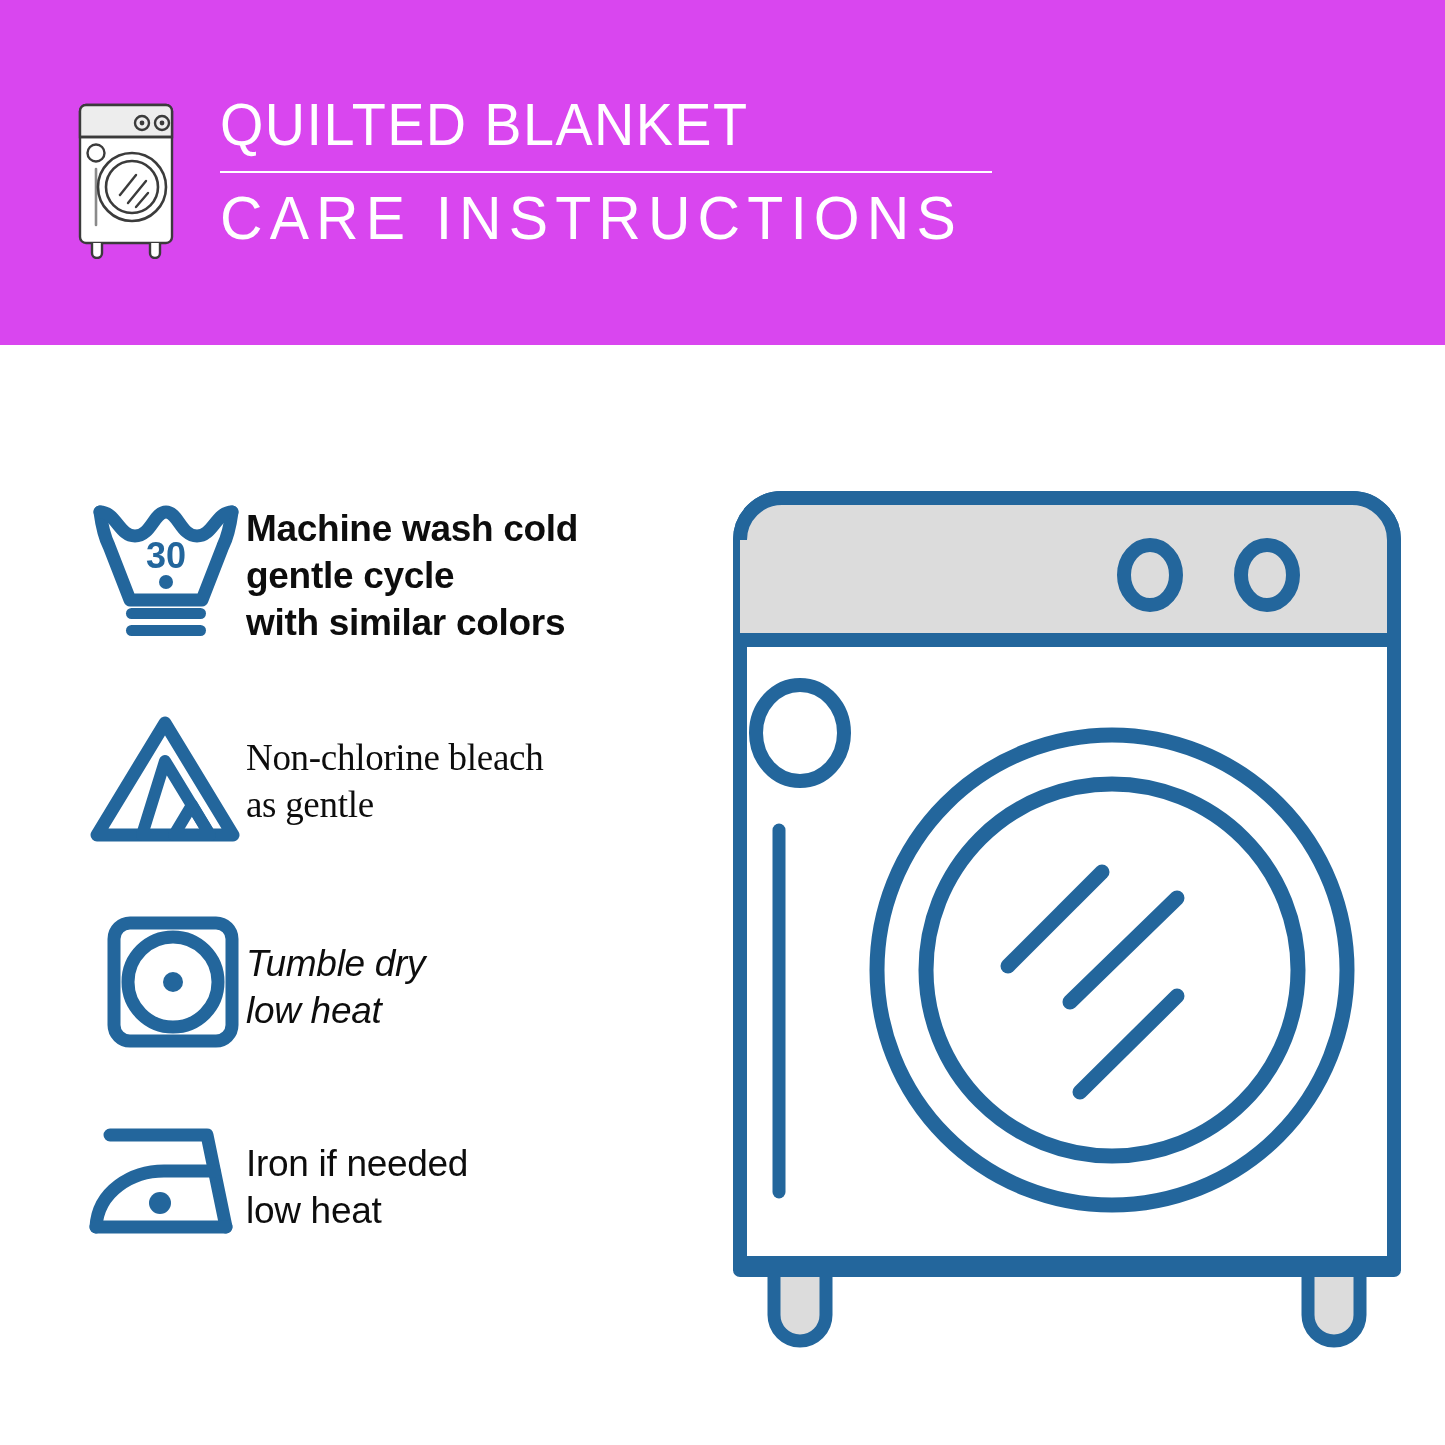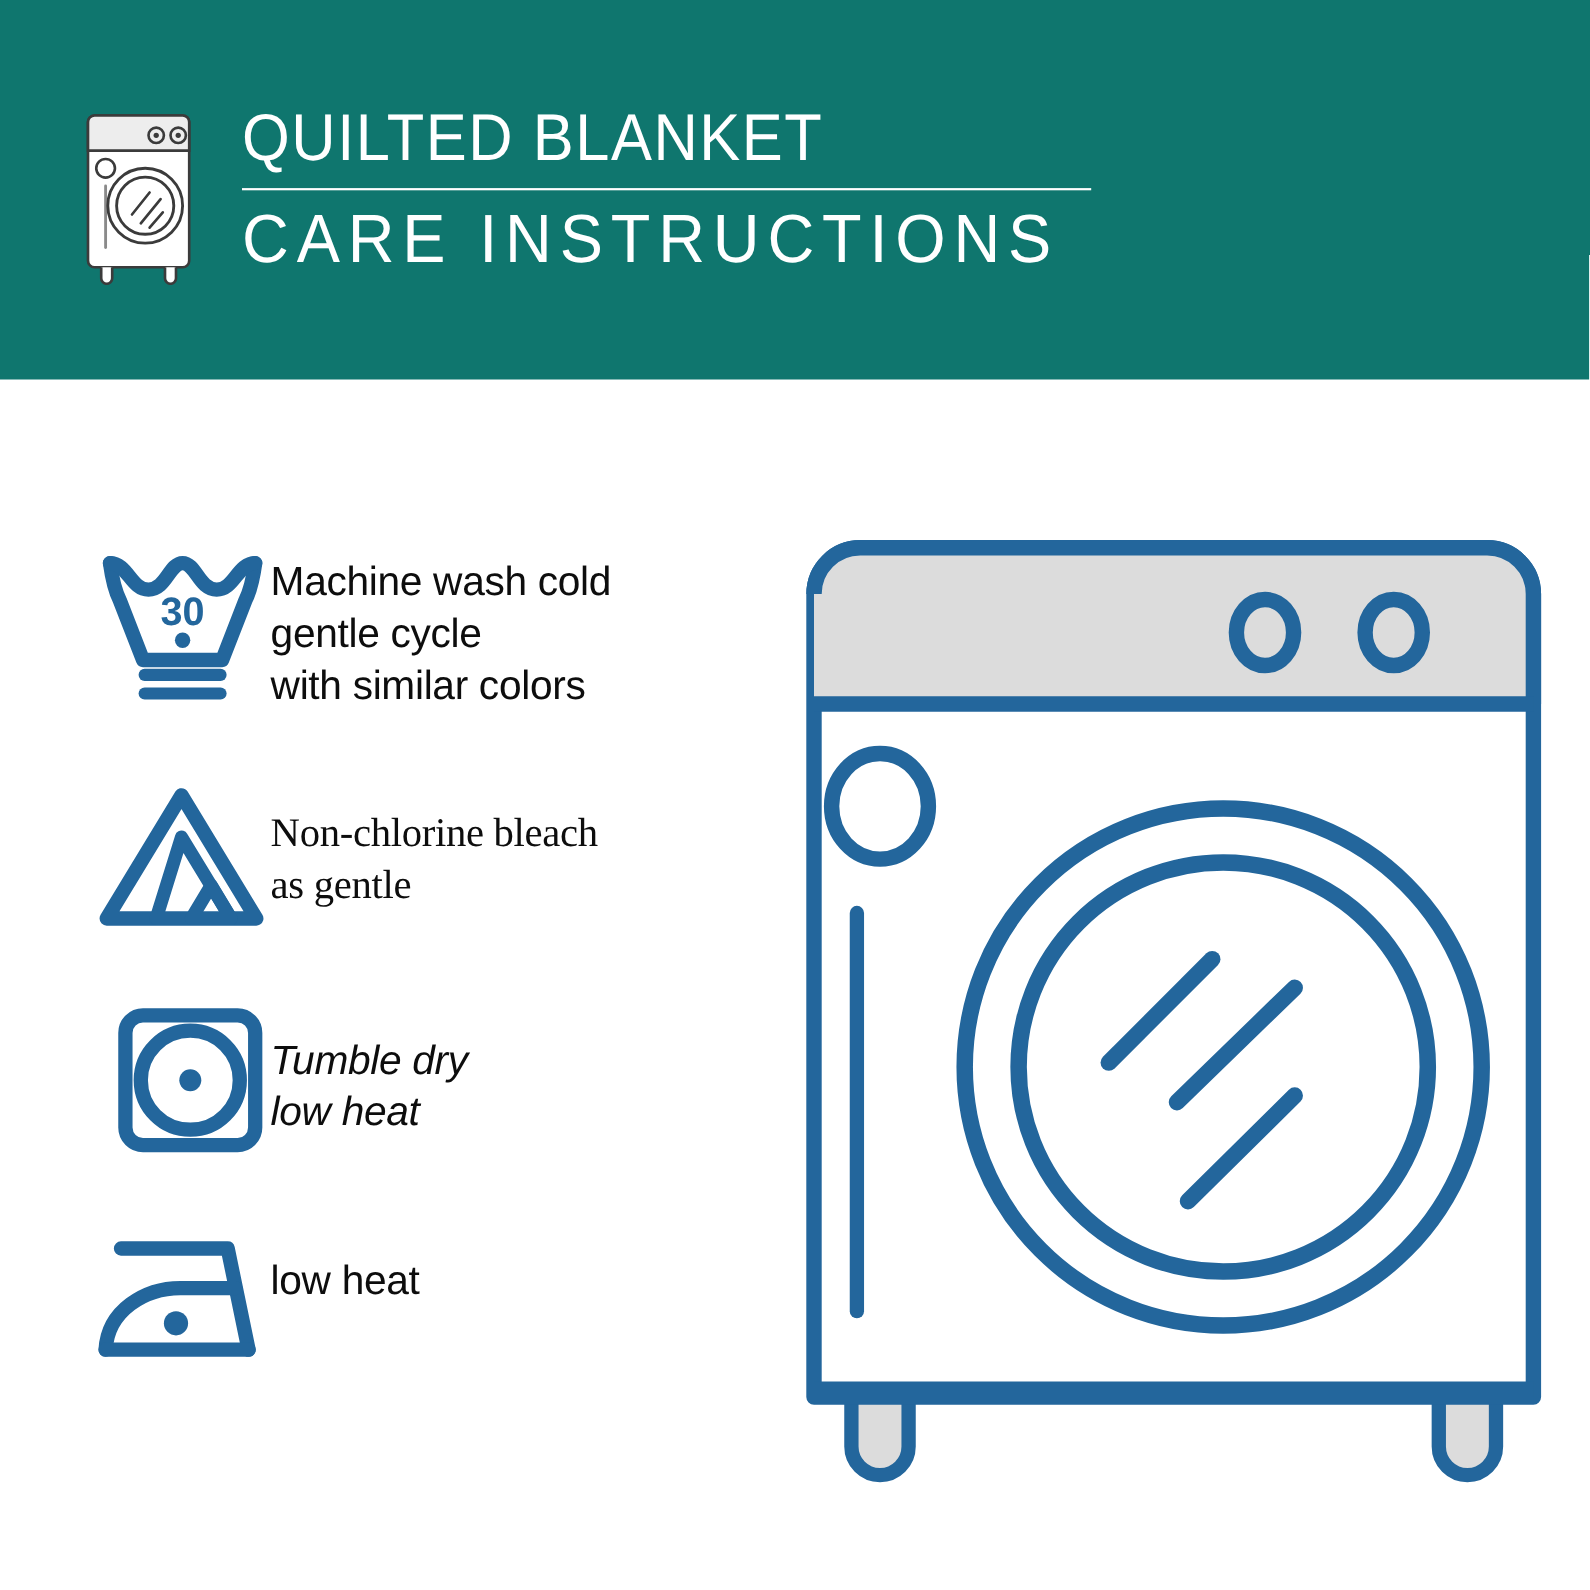--- a/index.html
+++ b/index.html
@@ -18,21 +18,21 @@
     overflow: hidden;
   }
 
   
   .header-band {
     position: absolute;
     left: 0;
     top: 0;
     width: 1445px;
     height: 345px;
-    background: #0f766e;
+    background: #d946ef;
   }
   .header-inner {
     position: absolute;
     left: 70px;
     top: 95px;
     display: flex;
     align-items: flex-start;
   }
   .header-logo {
     width: 118px;
@@ -101,21 +101,21 @@
     letter-spacing: -0.3px;
     padding-top: 4px;
   }
   .care-text .ln { display: block; }
 
   .row-wash   .care-icon-wrap { height: 150px; }
   .row-bleach .care-icon-wrap { height: 140px; }
   .row-dry    .care-icon-wrap { height: 142px; }
   .row-iron   .care-icon-wrap { height: 132px; }
 
-  .row-wash   .care-text { padding-top: 18px; }
+  .row-wash   .care-text { padding-top: 18px; font-weight: bold; }
   .row-bleach .care-text { padding-top: 26px; font-family: Liberation Serif, serif; }
   .row-dry    .care-text { padding-top: 30px; font-style: italic; }
   .row-iron   .care-text { padding-top: 26px; }
 
   
   .machine-illo {
     position: absolute;
     left: 722px;
     top: 480px;
     width: 690px;
@@ -242,20 +242,21 @@
 
             <path d="M34 20 L131 20 L150 112"></path>
 
             <path d="M20 112 C22 76 56 56 88 56 L138 56"></path>
             <path d="M20 112 L150 112"></path>
           </g>
           <circle cx="84" cy="88" r="11" fill="#23669C"></circle>
         </svg>
       </span>
       <div class="care-text">
+        <span class="ln">Iron if needed</span>
         <span class="ln">low heat</span>
       </div>
     </div>
 
   </div>
 
   <div class="machine-illo">
     <svg viewBox="0 0 690 890" width="690" height="890" aria-hidden="true">
 
       <path d="M52 780 v55 a26 26 0 0 0 52 0 v-55 z" fill="#DCDCDC" stroke="#23669C" stroke-width="13" stroke-linejoin="round"></path>

